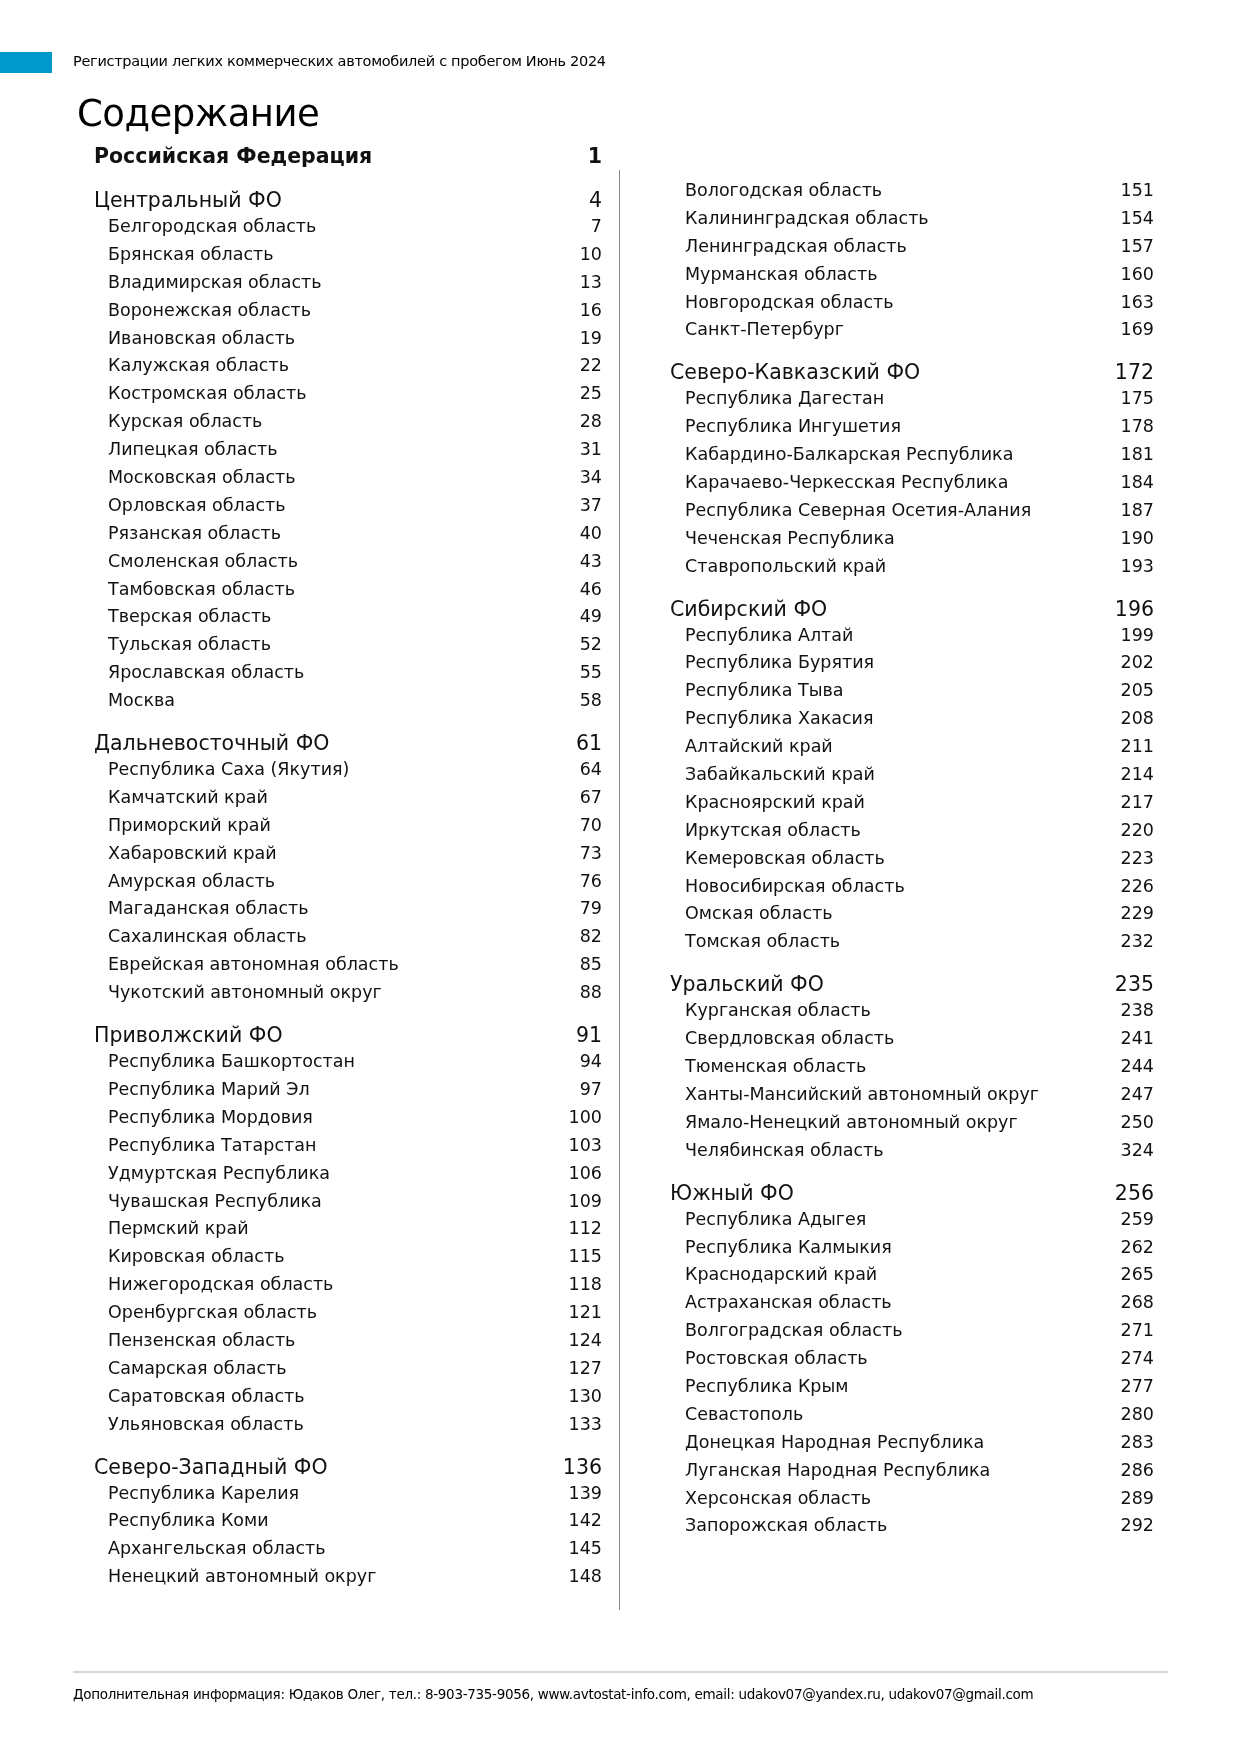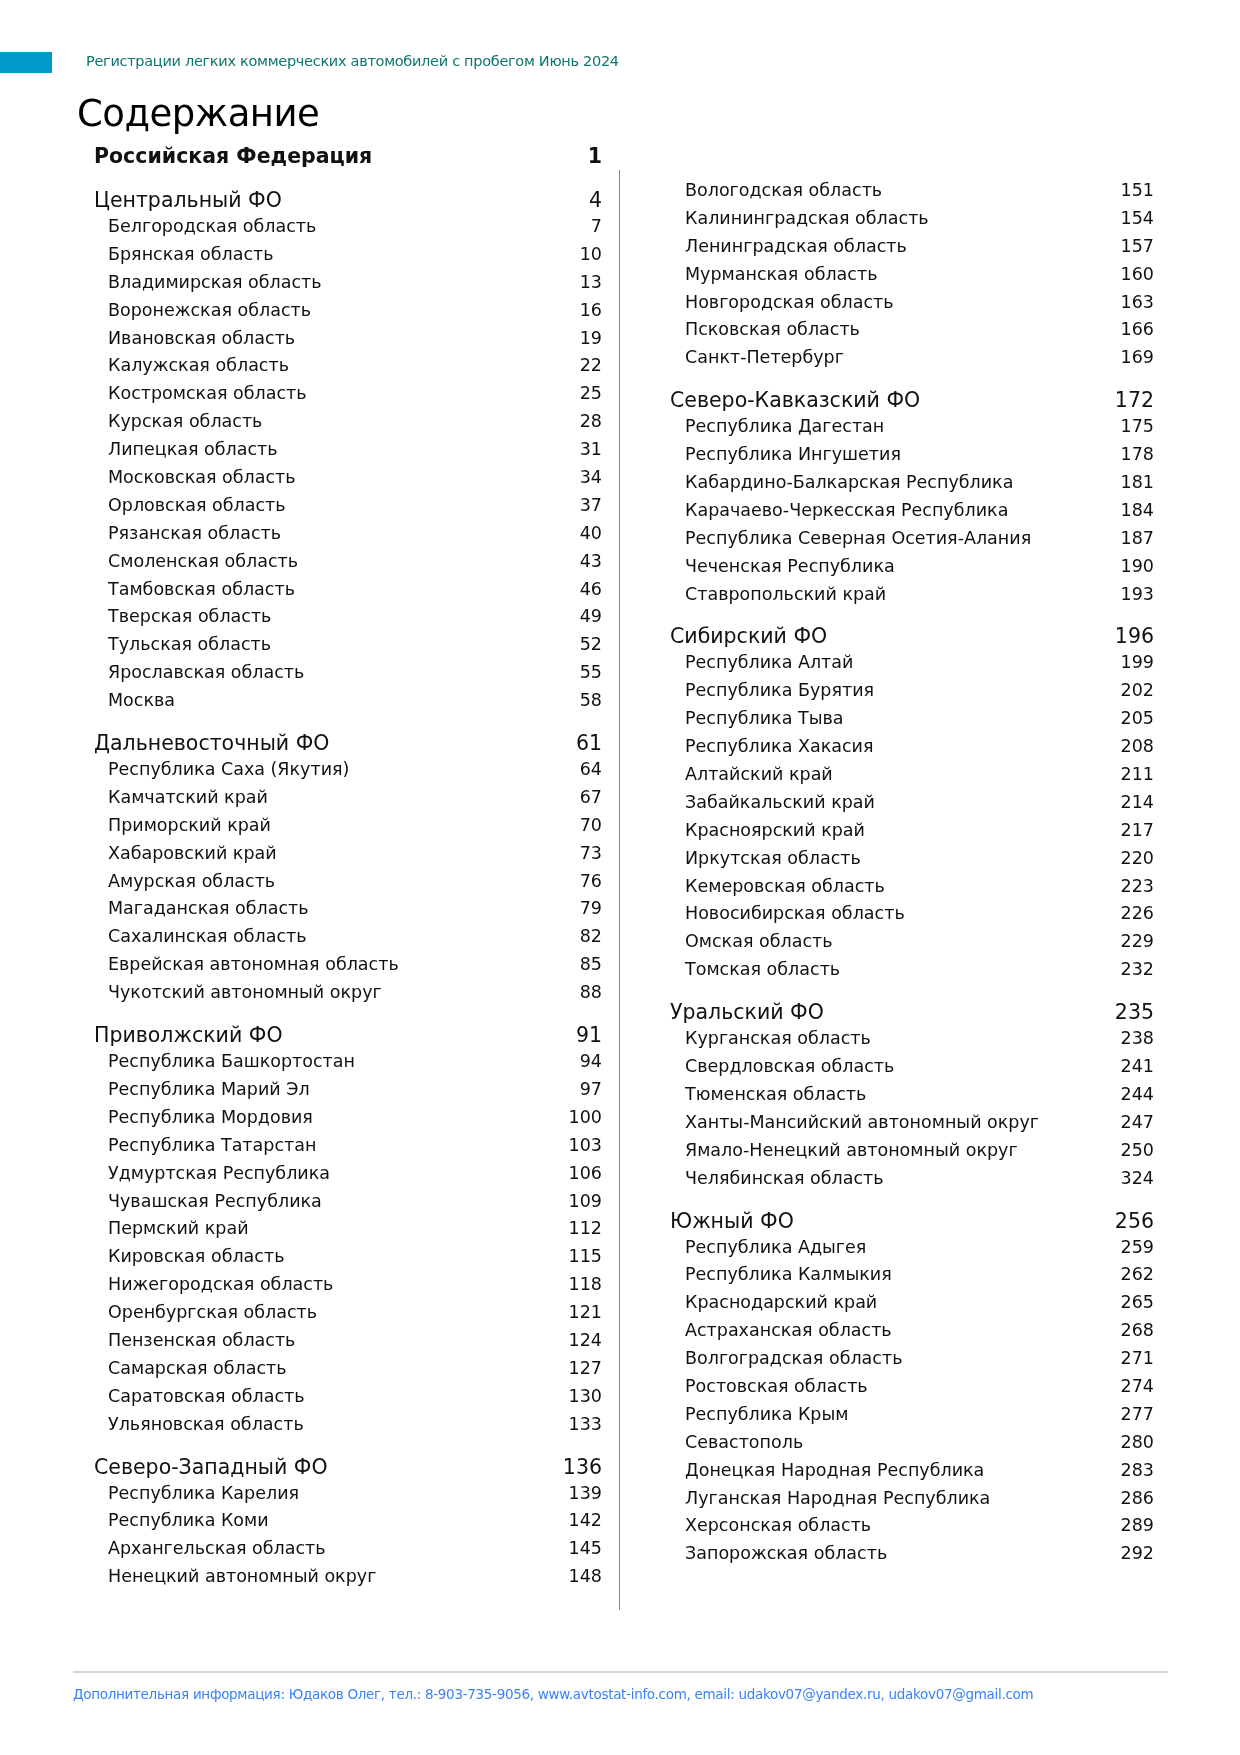--- a/index.html
+++ b/index.html
@@ -1,38 +1,38 @@
 <!DOCTYPE html>
 <html><head>
 <meta charset="utf-8">
 <style>
   html, body { margin: 0; padding: 0; background: #ffffff; }
   body {
     width: 1240px; height: 1755px; position: relative; overflow: hidden;
     font-family: "DejaVu Sans", sans-serif; color: #111111;
   }
   .accent-bar { position: absolute; left: 0; top: 52px; width: 52px; height: 21px; background: #0099cc; }
-  .header-title { position: absolute; left: 73px; top: 53px; font-size: 14.5px; letter-spacing: -0.3px; color: #0f766e; margin-left: 13px; }
+  .header-title { position: absolute; left: 73px; top: 53px; font-size: 14.5px; letter-spacing: -0.3px; color: #000000; }
   .page-title { position: absolute; left: 73px; top: 88px; font-size: 37px; font-weight: normal; letter-spacing: -0.5px; color: #000; margin: 4px; }
 
   .col { position: absolute; }
   .col-left { left: 94px; top: 144px; width: 508px; }
   .col-right { left: 670px; top: 180px; width: 484px; }
   .divider { position: absolute; left: 619px; top: 170px; width: 1px; height: 1440px; background: #888; }
 
   .row { display: flex; justify-content: space-between; align-items: baseline; }
   .row.lvl0 { font-size: 20.5px; height: 44px; font-weight: bold; }
   .row.lvl1 { font-size: 20.5px; height: 28px; margin-top: 13px; }
   .row.lvl1.first { margin-top: 0; }
   .row.lvl2 { font-size: 17.5px; height: 27.9px; padding-left: 14px; }
   .col-right .row.lvl2 { padding-left: 15px; }
   .row .num { text-align: right; }
 
   .footer-rule { position: absolute; left: 73px; top: 1671px; width: 1095px; height: 2px; background: #d6d6d6; }
-  .footer-text { position: absolute; left: 73px; top: 1686px; font-size: 13.5px; letter-spacing: -0.3px; color: #3b82f6; }
+  .footer-text { position: absolute; left: 73px; top: 1686px; font-size: 13.5px; letter-spacing: -0.3px; color: #000000; }
 </style>
 </head>
 <body>
 
 <div class="accent-bar"></div>
 <div class="header-title">Регистрации легких  коммерческих  автомобилей с пробегом Июнь 2024</div>
 <h1 class="page-title">Содержание</h1>
 
 <div class="col col-left">
   <div class="row lvl0">
@@ -257,24 +257,20 @@
       </div>
       <div class="row lvl2">
         <span>Мурманская область</span>
         <span class="num">160</span>
       </div>
       <div class="row lvl2">
         <span>Новгородская область</span>
         <span class="num">163</span>
       </div>
       <div class="row lvl2">
-        <span>Псковская область</span>
-        <span class="num">166</span>
-      </div>
-      <div class="row lvl2">
         <span>Санкт-Петербург</span>
         <span class="num">169</span>
       </div>
       <div class="row lvl1">
         <span>Северо-Кавказский ФО</span>
         <span class="num">172</span>
       </div>
       <div class="row lvl2">
         <span>Республика Дагестан</span>
         <span class="num">175</span>

